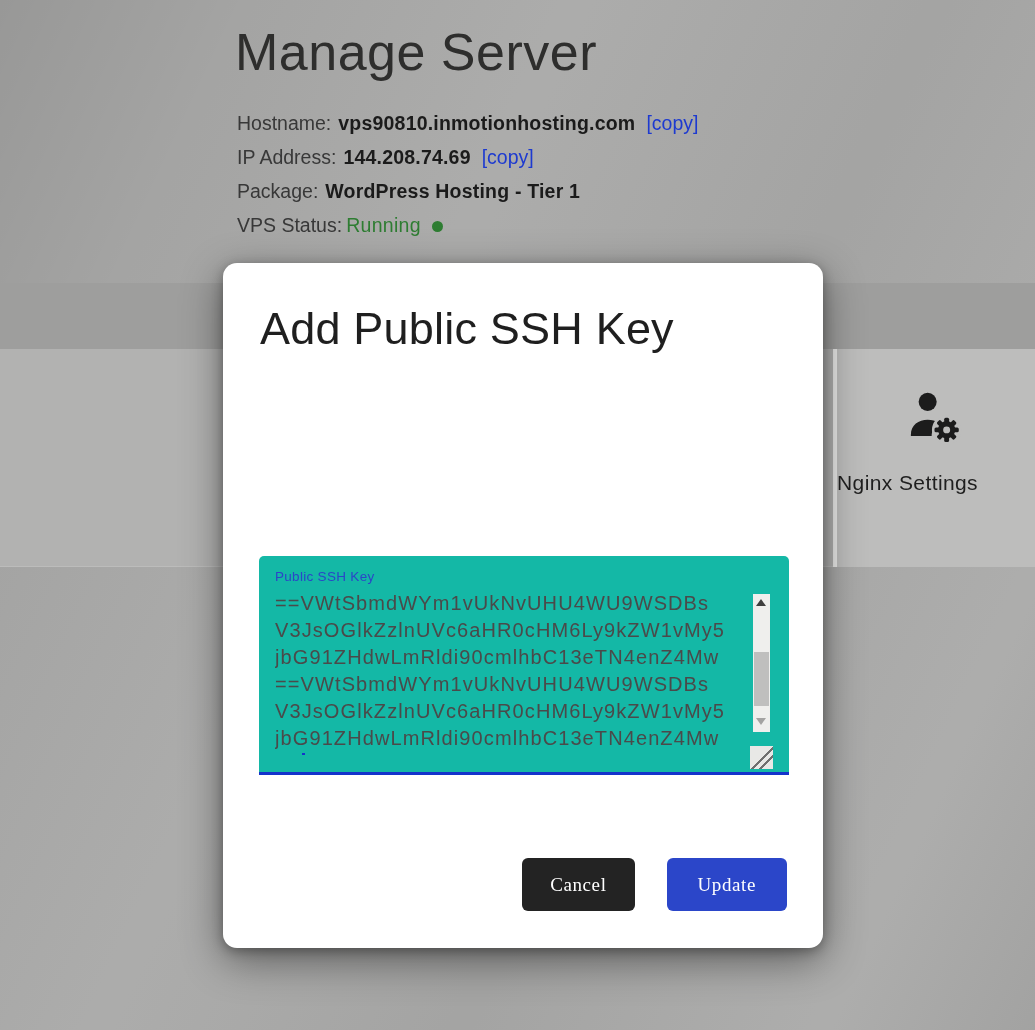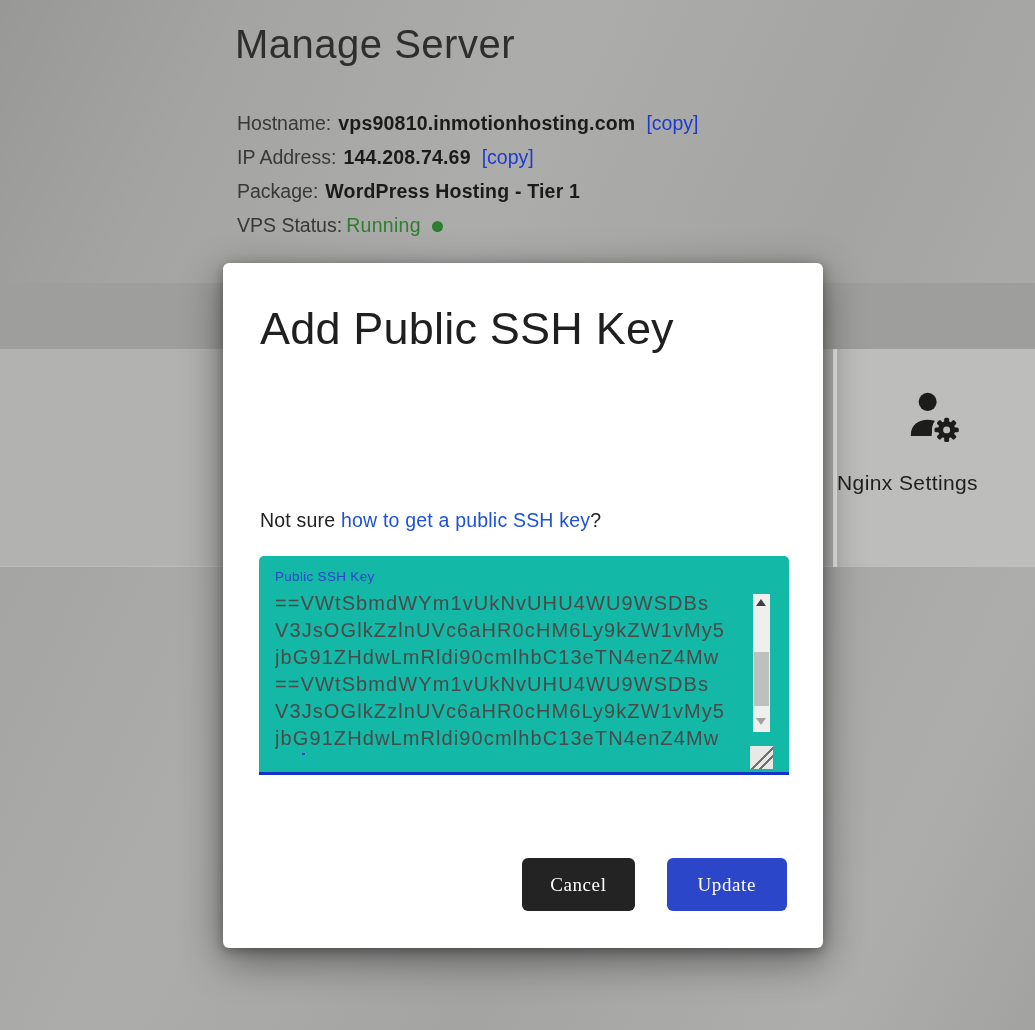--- a/index.html
+++ b/index.html
@@ -14,21 +14,21 @@
   .page-bg {
     position: absolute; inset: 0;
     background:
       linear-gradient(115deg, rgba(0,0,0,0.10) 0%, rgba(0,0,0,0.03) 16%,
         rgba(255,255,255,0.04) 38%, rgba(0,0,0,0.03) 62%,
         rgba(255,255,255,0.05) 86%, rgba(0,0,0,0.04) 100%);
   }
 
   .page-title {
     position: absolute; left: 235px; top: 22px;
-    font-size: 40px; font-weight: 300; color: #2e2e2d; letter-spacing: 0.5px;
+    font-size: 52px; font-weight: 300; color: #2e2e2d; letter-spacing: 0.5px;
   }
 
   .details { position: absolute; left: 237px; top: 106px; font-size: 19.5px; color: #383838; }
   .details .row { height: 34px; line-height: 34px; white-space: nowrap; }
   .details .val { font-weight: bold; color: #1b1b1b; margin-left: 7px; letter-spacing: 0.2px; }
   .details .copy { color: #1d3ad0; margin-left: 11px; cursor: pointer; text-decoration: none; }
   .details .status-val { color: #2e7d32; margin-left: 4px; letter-spacing: 0.3px; }
   .status-dot {
     display: inline-block; width: 11px; height: 11px; border-radius: 50%;
     background: #2e7d32; margin-left: 11px;
@@ -47,21 +47,21 @@
   }
   .nginx-icon { position: absolute; left: 50%; top: 38px; transform: translateX(-52%); }
   .nginx-label {
     position: absolute; left: 0; right: 0; top: 122px; text-align: left;
     font-size: 21px; color: #1f1f1f; letter-spacing: 0.4px;
   }
 
   
   .modal {
     position: absolute; left: 223px; top: 263px; width: 600px; height: 685px;
-    background: #ffffff; border-radius: 6px;
+    background: #ffffff; border-radius: 14px;
     box-shadow: 0 12px 42px rgba(0,0,0,0.45), 0 3px 12px rgba(0,0,0,0.30);
   }
   .modal-title {
     position: absolute; left: 37px; top: 40px;
     font-size: 45px; font-weight: 300; color: #1f1f1f; letter-spacing: 0.2px;
   }
   .modal-desc {
     position: absolute; left: 37px; top: 125px; width: 512px;
     font-size: 19.5px; line-height: 34px; color: #222222; letter-spacing: 0.2px;
   }
@@ -178,21 +178,20 @@
         </g>
       </svg>
       <div class="nginx-label">Nginx Settings</div>
     </div>
   </div>
 
   <div class="modal">
     <h2 class="modal-title">Add Public SSH Key</h2>
 
 
-    <p class="help-line"><span>Not sure </span><a>how to get a public SSH key</a><span>?</span></p>
 
     <div class="field">
       <div class="field-label">Public SSH Key</div>
       <div class="field-value">==VWtSbmdWYm1vUkNvUHU4WU9WSDBs
 V3JsOGlkZzlnUVc6aHR0cHM6Ly9kZW1vMy5
 jbG91ZHdwLmRldi90cmlhbC13eTN4enZ4Mw
 ==VWtSbmdWYm1vUkNvUHU4WU9WSDBs
 V3JsOGlkZzlnUVc6aHR0cHM6Ly9kZW1vMy5
 jbG91ZHdwLmRldi90cmlhbC13eTN4enZ4Mw
 ==</div>

